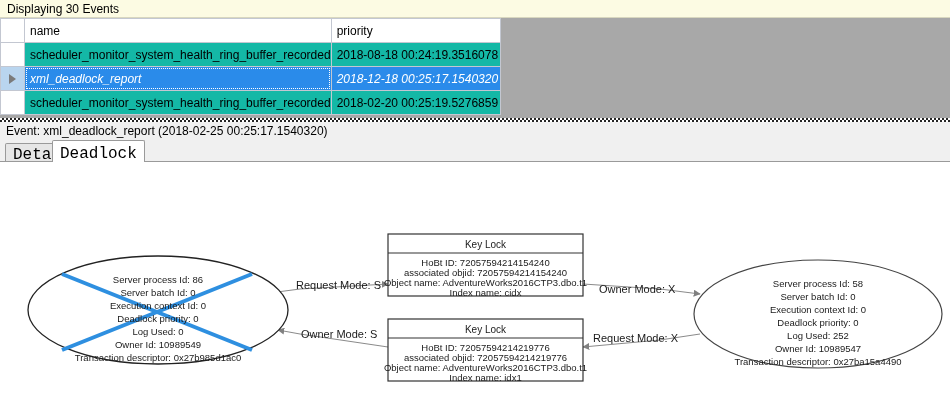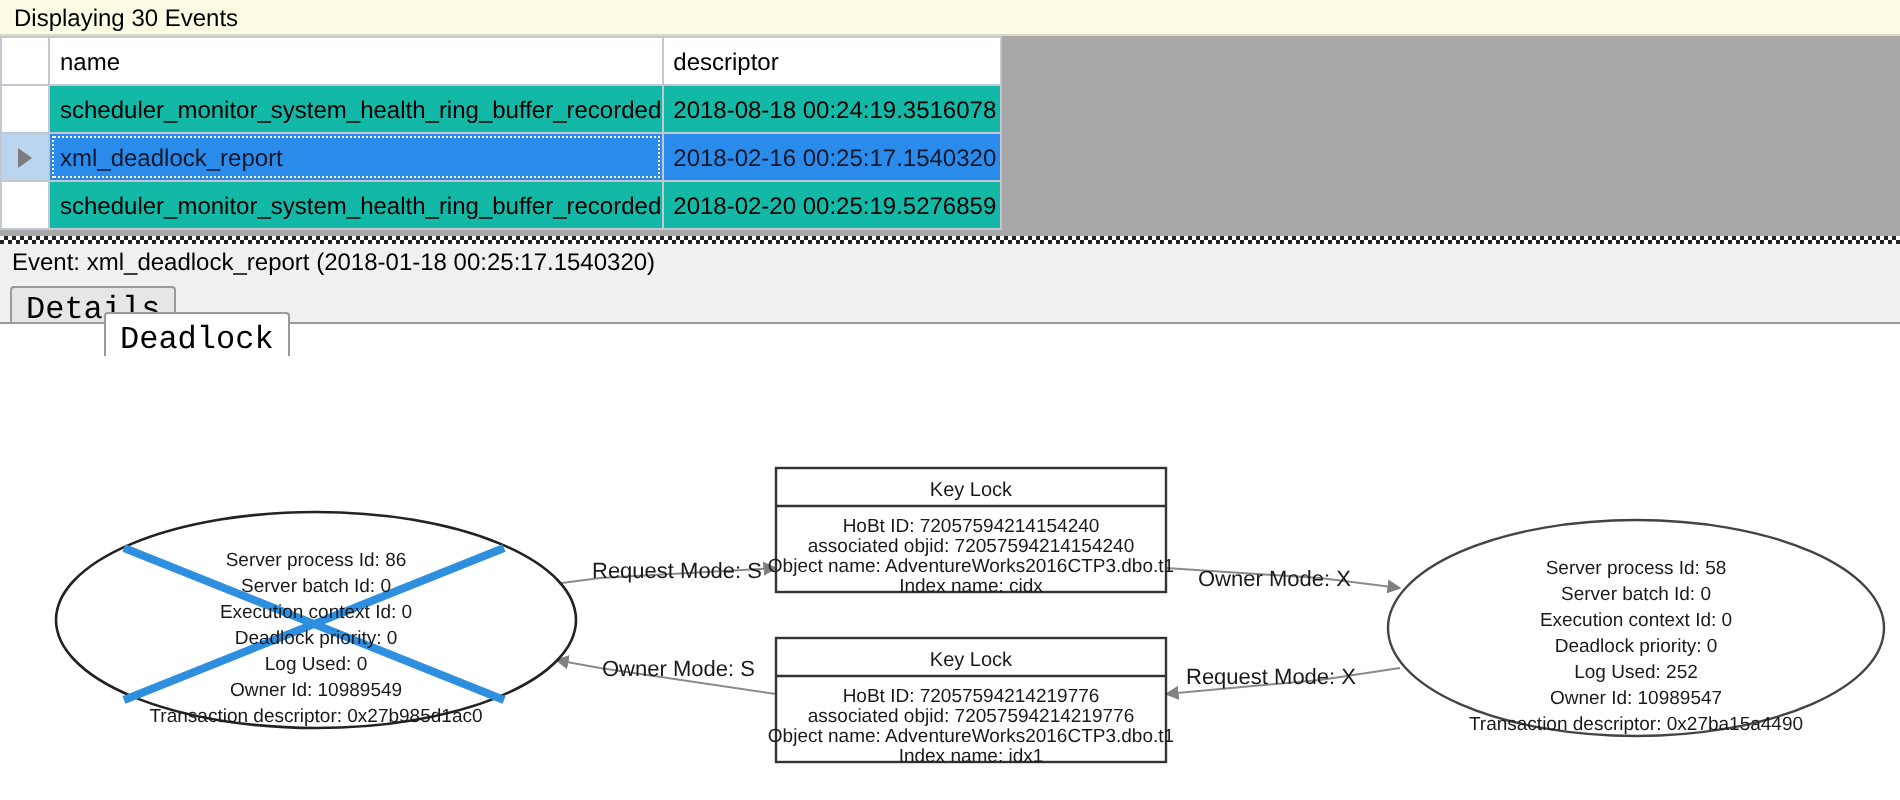--- a/index.html
+++ b/index.html
@@ -45,21 +45,21 @@
     vertical-align:middle;
     white-space:nowrap;
     overflow:hidden;
     background:#14b8a6;
     text-align:left;
   }
   .grid th{background:#fff;color:#000;}
   .col-sel{width:24px;padding:0 !important;}
   .col-name{width:275px;}
   .col-ts{width:169px;}
-  tr.selected td{background:#2a8bea;color:#0f172a;}
+  tr.selected td{background:#2a8bea;color:#ffffff;font-style:italic;}
   tr.selected td.col-sel{background:#b9d5ef;}
   td.col-sel{background:#fff;position:relative;}
   .tri{
     position:absolute;left:8px;top:7px;
     width:0;height:0;
     border-left:7px solid #7b7b7b;
     border-top:5px solid transparent;
     border-bottom:5px solid transparent;
   }
   .focus-outline{
@@ -103,21 +103,20 @@
     padding:2px 7px 0 7px;
     border-radius:2px 2px 0 0;
     font-family:Liberation Mono, monospace;
   }
   .tab.active{
     top:0;height:22px;
     background:#ffffff;
     border-color:#9a9a9a;
     padding-top:4px;
     z-index:3;
-    margin-top:16px;
   }
   .tab-details{left:5px;}
   .tab-deadlock{left:52px;}
 
   
   .canvas{
     position:absolute;left:0;top:161px;width:950px;height:239px;
     background:#ffffff;
     border-top:1px solid #9a9a9a;
     box-sizing:border-box;
@@ -149,52 +148,52 @@
   <div class="banner">
     <span class="banner-text">Displaying 30 Events</span>
   </div>
 
   <div class="grid">
     <table>
       <thead>
         <tr>
           <th class="col-sel"></th>
           <th class="col-name">name</th>
-          <th class="col-ts">descriptor</th>
+          <th class="col-ts">priority</th>
         </tr>
       </thead>
       <tbody>
         <tr>
           <td class="col-sel"></td>
           <td class="col-name">scheduler_monitor_system_health_ring_buffer_recorded</td>
           <td class="col-ts">2018-08-18 00:24:19.3516078</td>
         </tr>
         <tr class="selected">
           <td class="col-sel">
             <span class="tri"></span>
           </td>
           <td class="col-name focusable">
             <span>xml_deadlock_report</span>
             <span class="focus-outline"></span>
           </td>
-          <td class="col-ts">2018-02-16 00:25:17.1540320</td>
+          <td class="col-ts">2018-12-18 00:25:17.1540320</td>
         </tr>
         <tr>
           <td class="col-sel"></td>
           <td class="col-name">scheduler_monitor_system_health_ring_buffer_recorded</td>
           <td class="col-ts">2018-02-20 00:25:19.5276859</td>
         </tr>
       </tbody>
     </table>
   </div>
 
   <div class="hatch"></div>
 
   <div class="event-header">
-    <span>Event: xml_deadlock_report (2018-01-18 00:25:17.1540320)</span>
+    <span>Event: xml_deadlock_report (2018-02-25 00:25:17.1540320)</span>
   </div>
 
   <div class="tabstrip">
     <div class="tab tab-details">Details</div>
     <div class="tab tab-deadlock active">Deadlock</div>
   </div>
 
   <div class="canvas">
     <svg width="950" height="238" viewBox="0 0 950 238">
       <defs>

